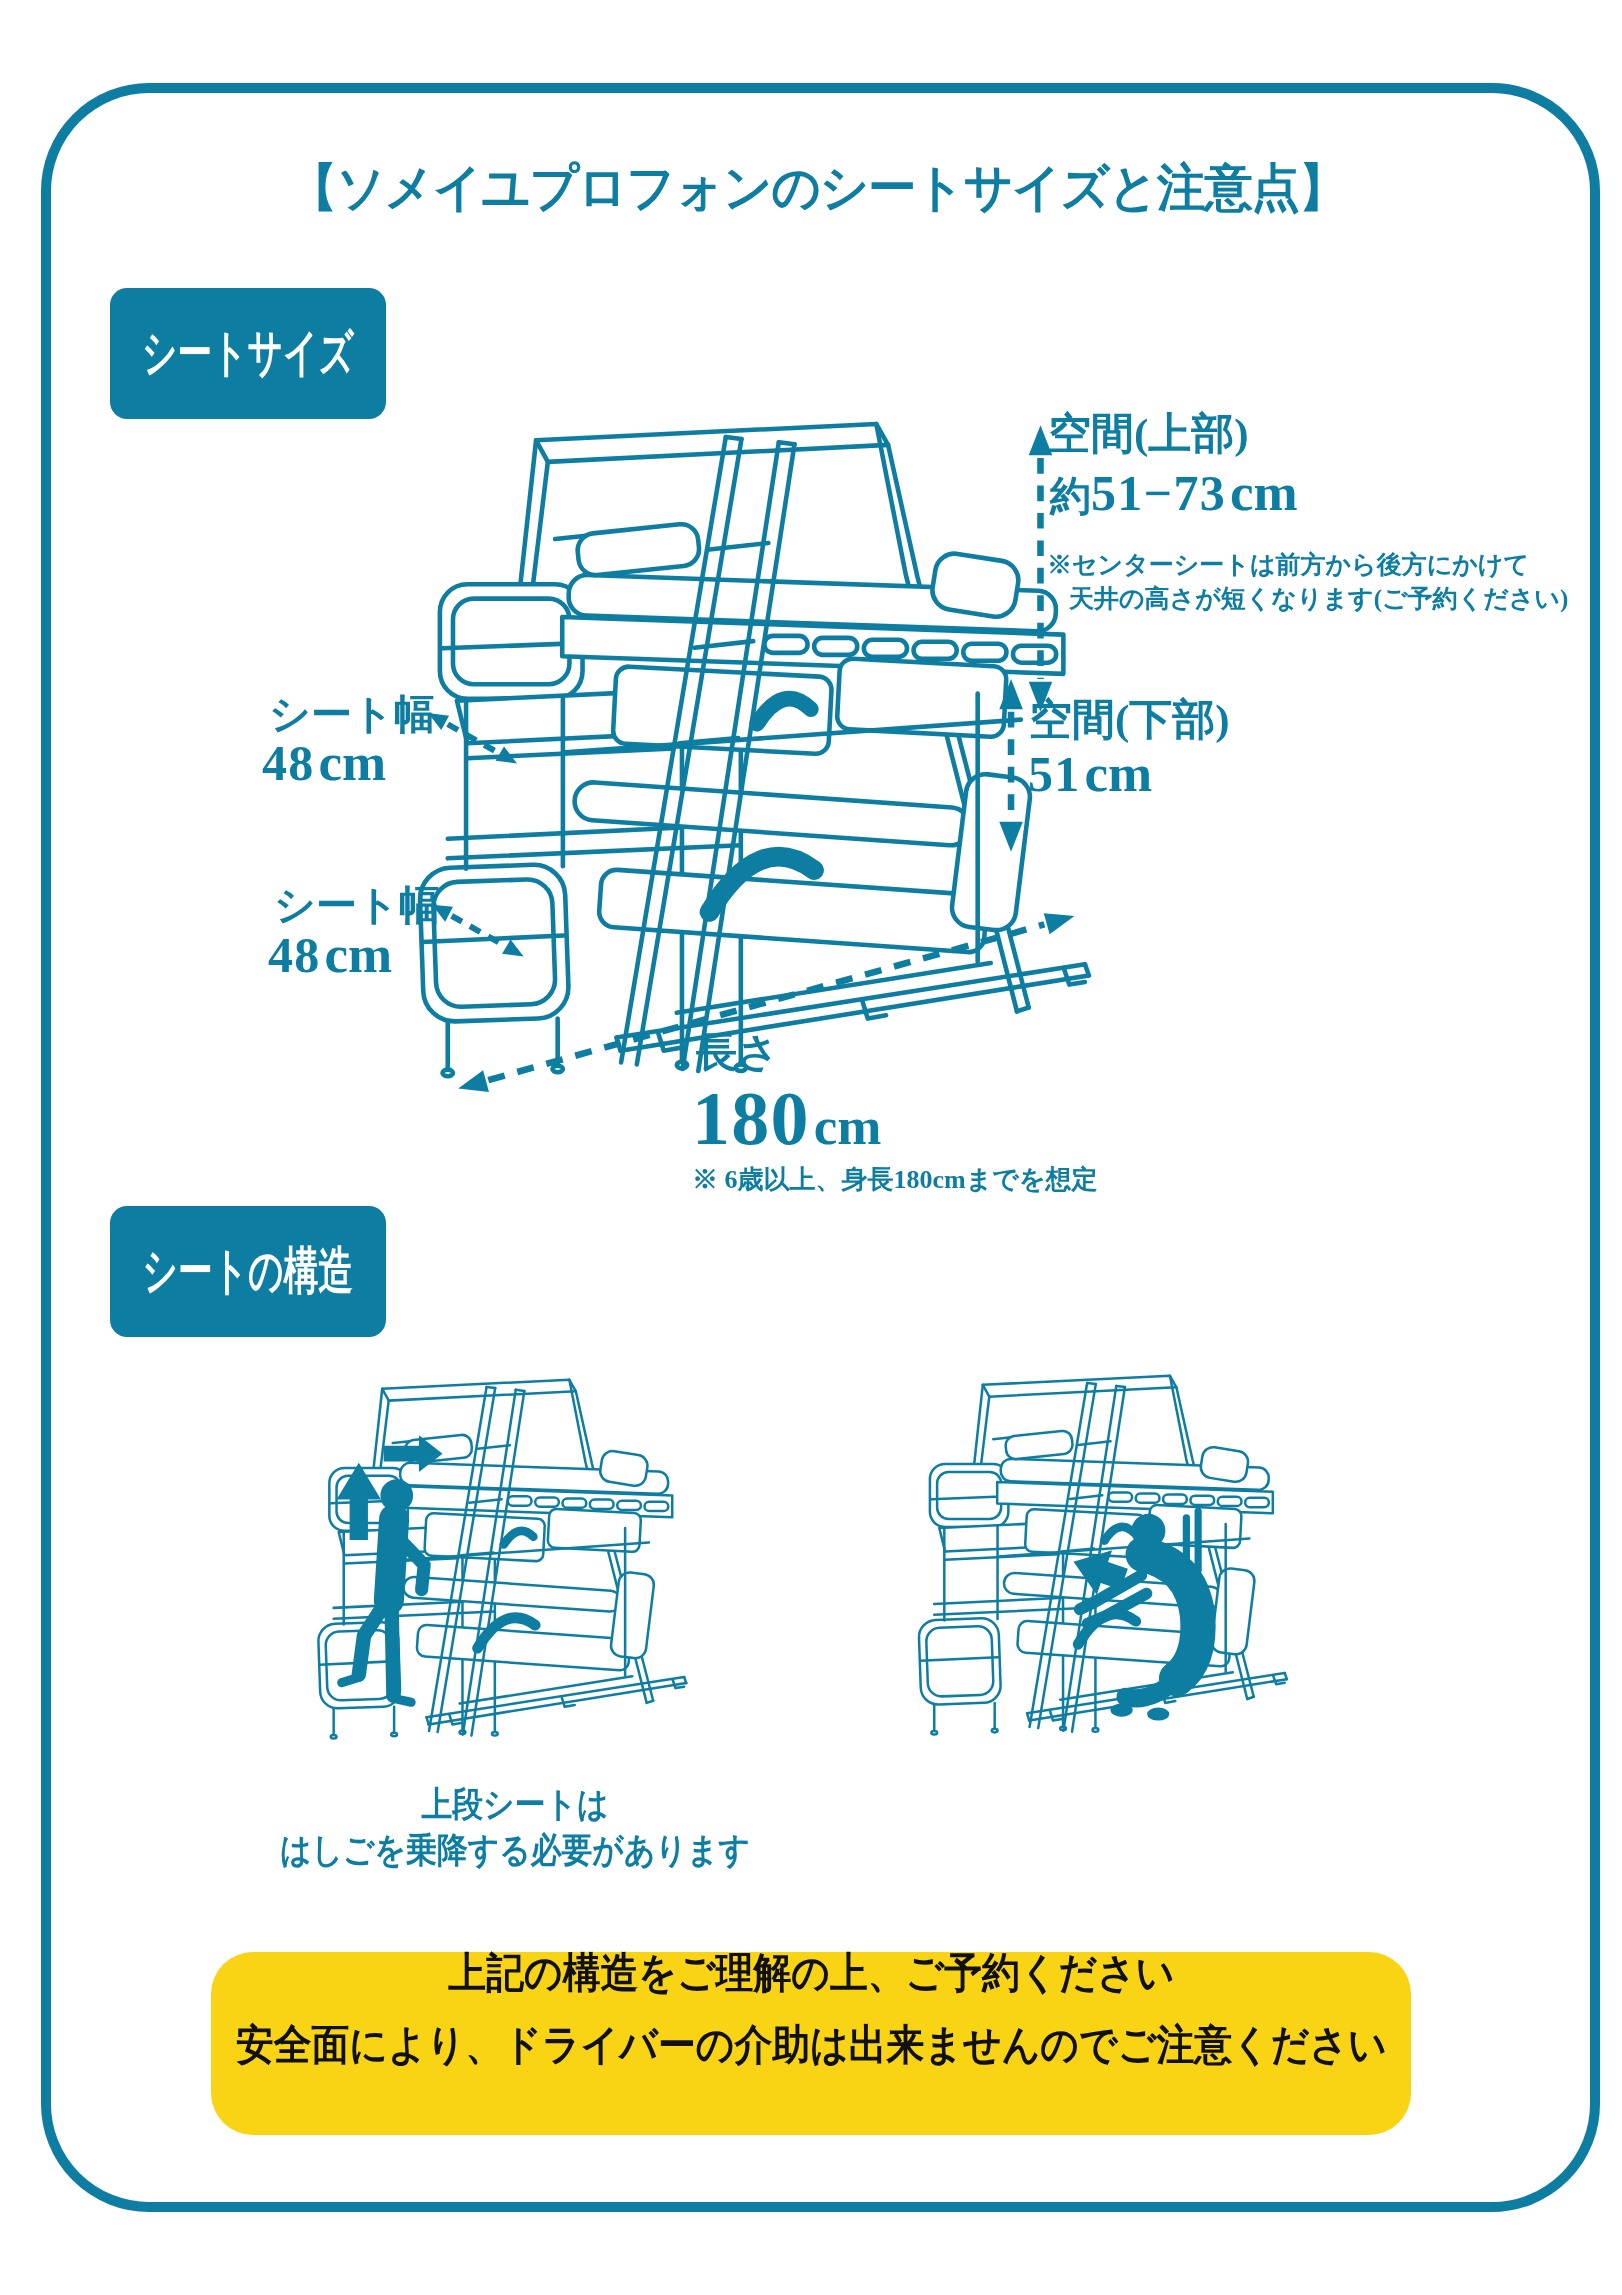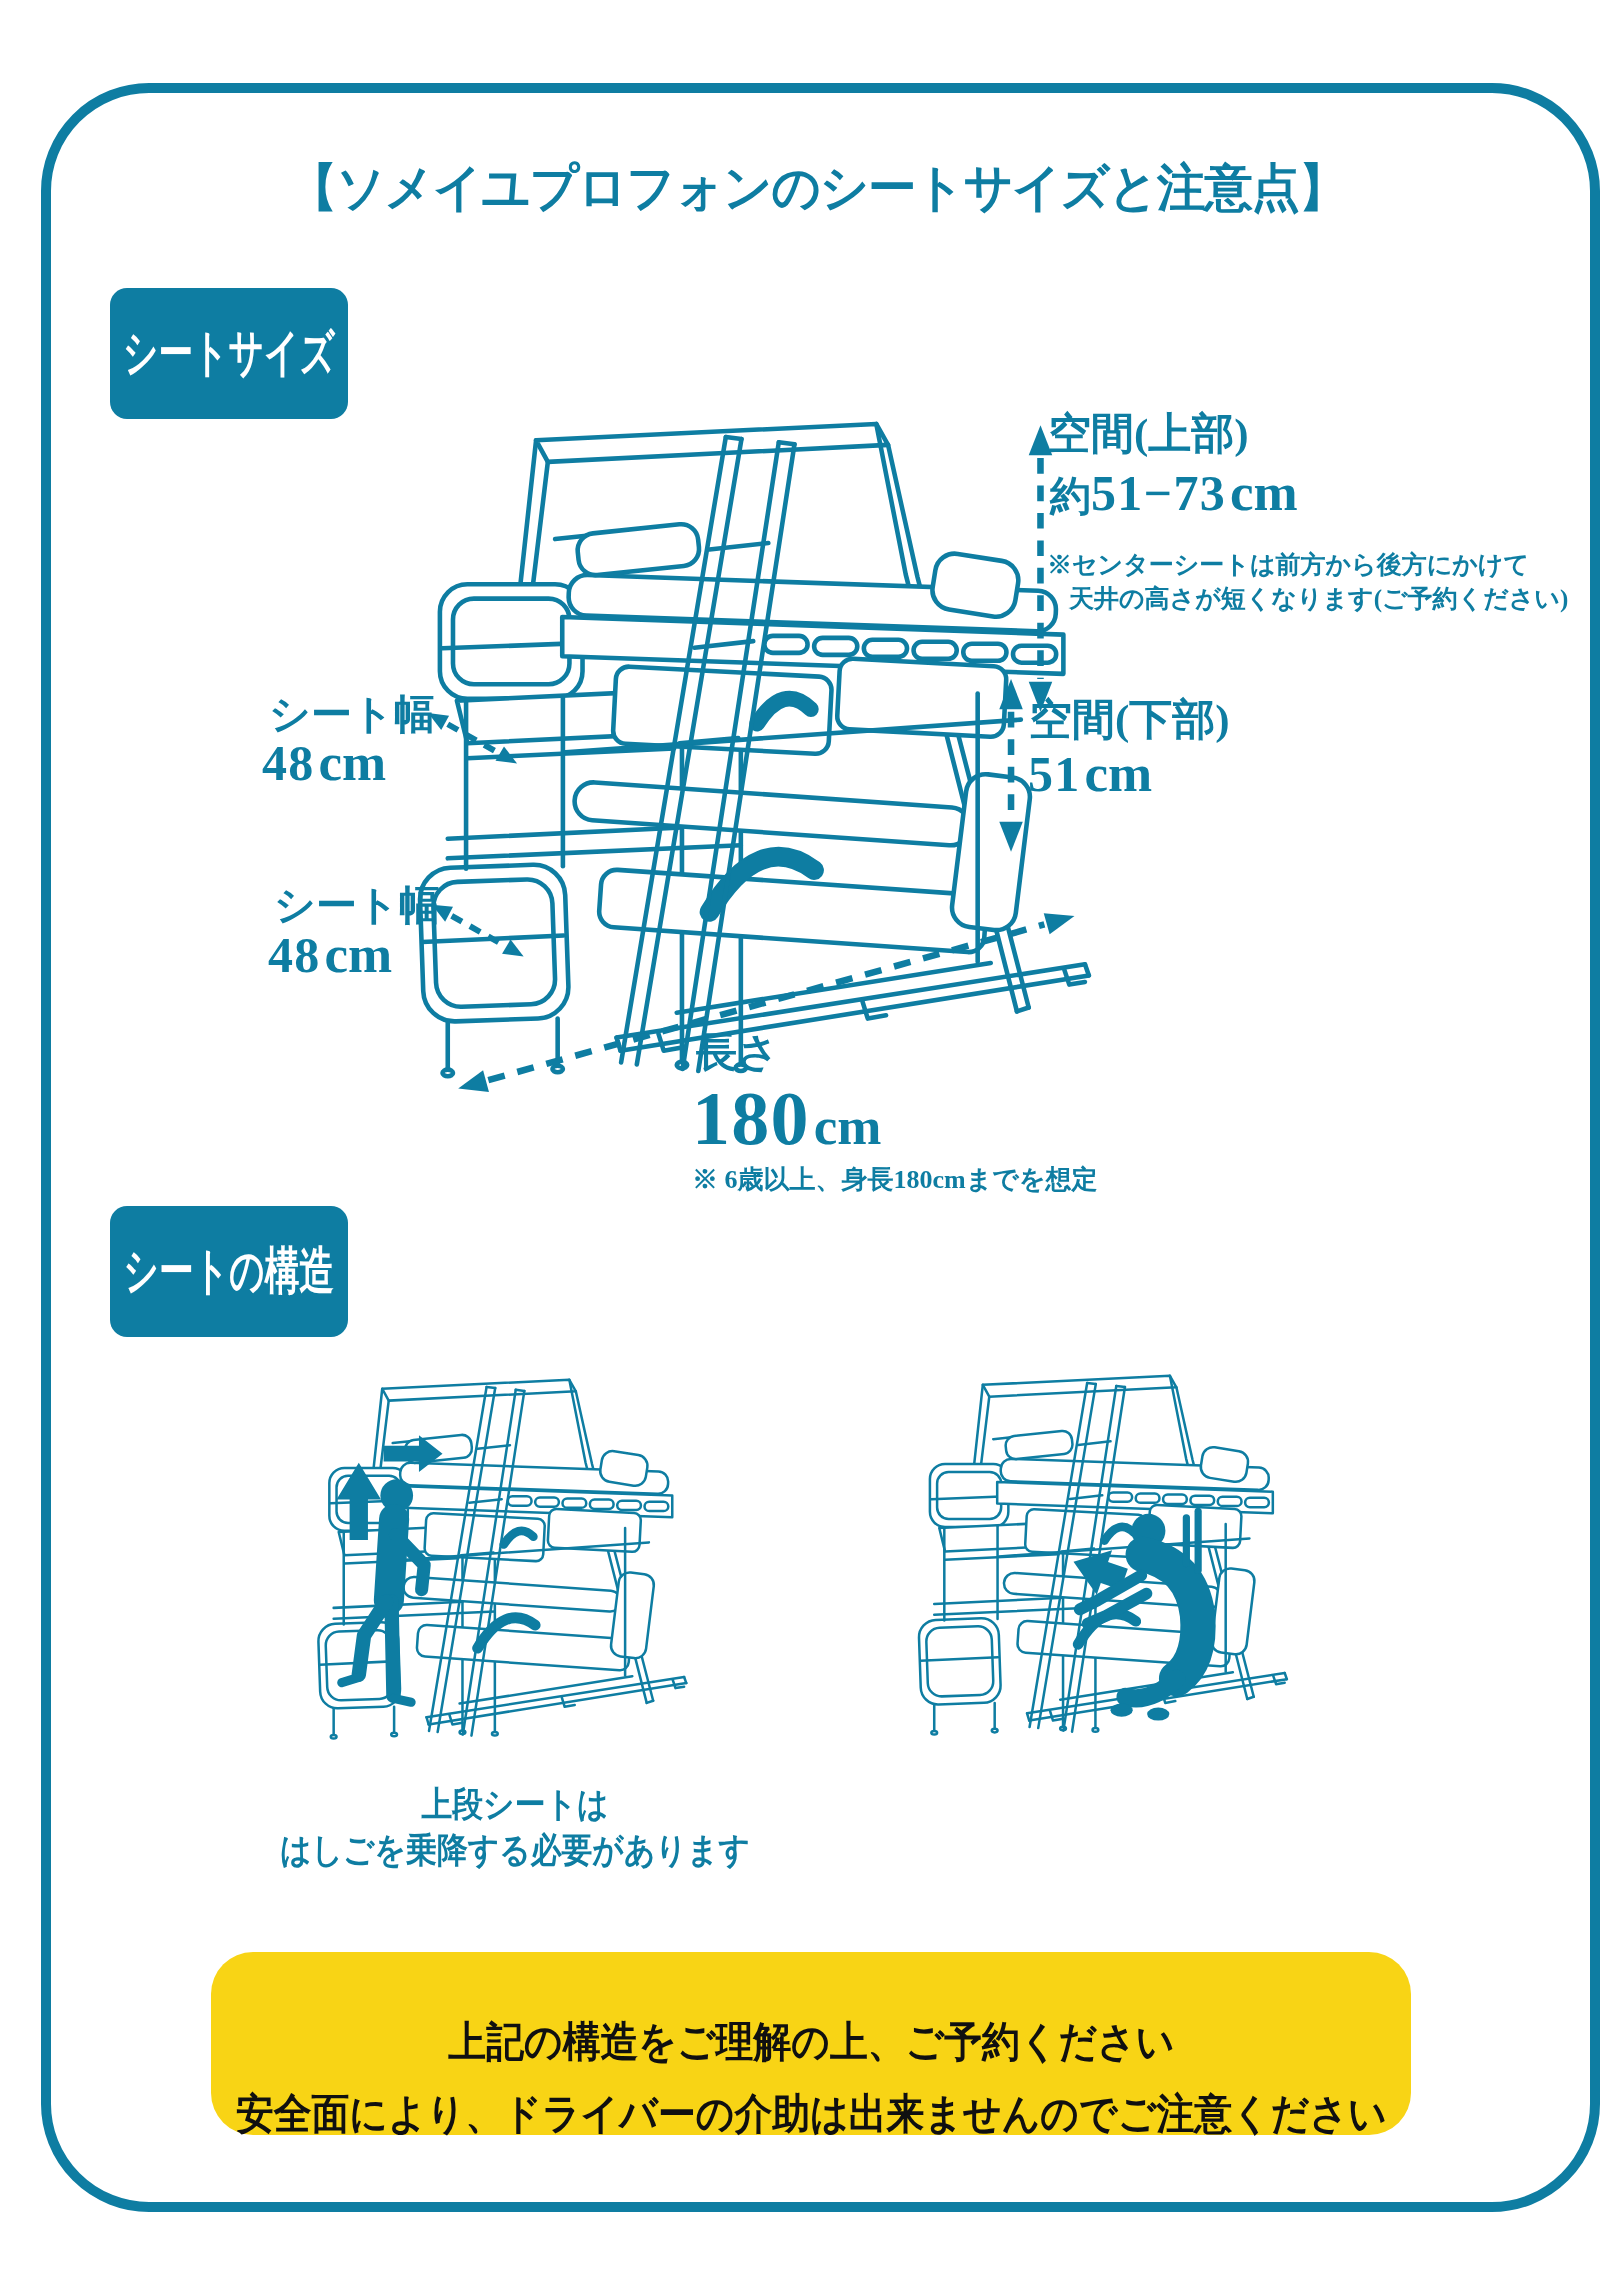--- a/index.html
+++ b/index.html
@@ -11,21 +11,21 @@
     position:absolute;left:41px;right:35px;top:83px;bottom:83px;
     border:10.5px solid #0e7da2;border-radius:108px;pointer-events:none;
   }
   .art{position:absolute;left:0;top:0;width:1623px;height:2295px;}
   .title{
     position:absolute;left:0;right:0;top:126px;text-align:center;
     font-weight:900;font-size:51px;line-height:1.1;color:#0e7da2;
     letter-spacing:-1.3px;transform:scaleX(.95);
   }
   .badge{
-    position:absolute;width:238px;height:131px;background:#0e7da2;border-radius:17px;
+    position:absolute;width:276px;height:131px;background:#0e7da2;border-radius:17px;
     display:flex;align-items:center;justify-content:center;color:#fff;
     font-weight:900;font-size:51px;white-space:nowrap;
   }
   .badge>span{display:inline-block;transform:scaleX(.68);}
   .badge-size{left:110px;top:288px;}
   .badge-structure{left:110px;top:1206px;}
 
   .meas{position:absolute;color:#0e7da2;font-family:"Liberation Serif","DejaVu Serif",serif;font-weight:700;white-space:nowrap;}
   .meas .lbl{font-size:43px;line-height:1;}
   .valrow{display:flex;align-items:baseline;line-height:1;}
@@ -52,21 +52,21 @@
     position:absolute;width:654px;text-align:center;color:#0e7da2;
     font-weight:900;font-size:35px;line-height:1.3;white-space:nowrap;
   }
   .caption div{transform:scaleX(.88);}
   .caption-upper{left:188px;top:1781px;text-align:center;}
   .caption-lower{left:823px;top:1777px;}
 
   .banner{
     position:absolute;left:211px;top:1952px;width:1200px;height:183px;
     background:#f8d415;border-radius:42px;color:#101010;
-    display:flex;flex-direction:column;align-items:center;justify-content:flex-end;gap:30px;
+    display:flex;flex-direction:column;align-items:center;justify-content:flex-start;gap:30px;
     font-weight:900;font-size:42px;line-height:1;white-space:nowrap;
   }
   .banner div{transform:scaleX(.9);}
 </style>
 </head>
 <body>
 
 <div class="page">
 
   <svg class="art" viewBox="0 0 2480 3508" aria-hidden="true">

